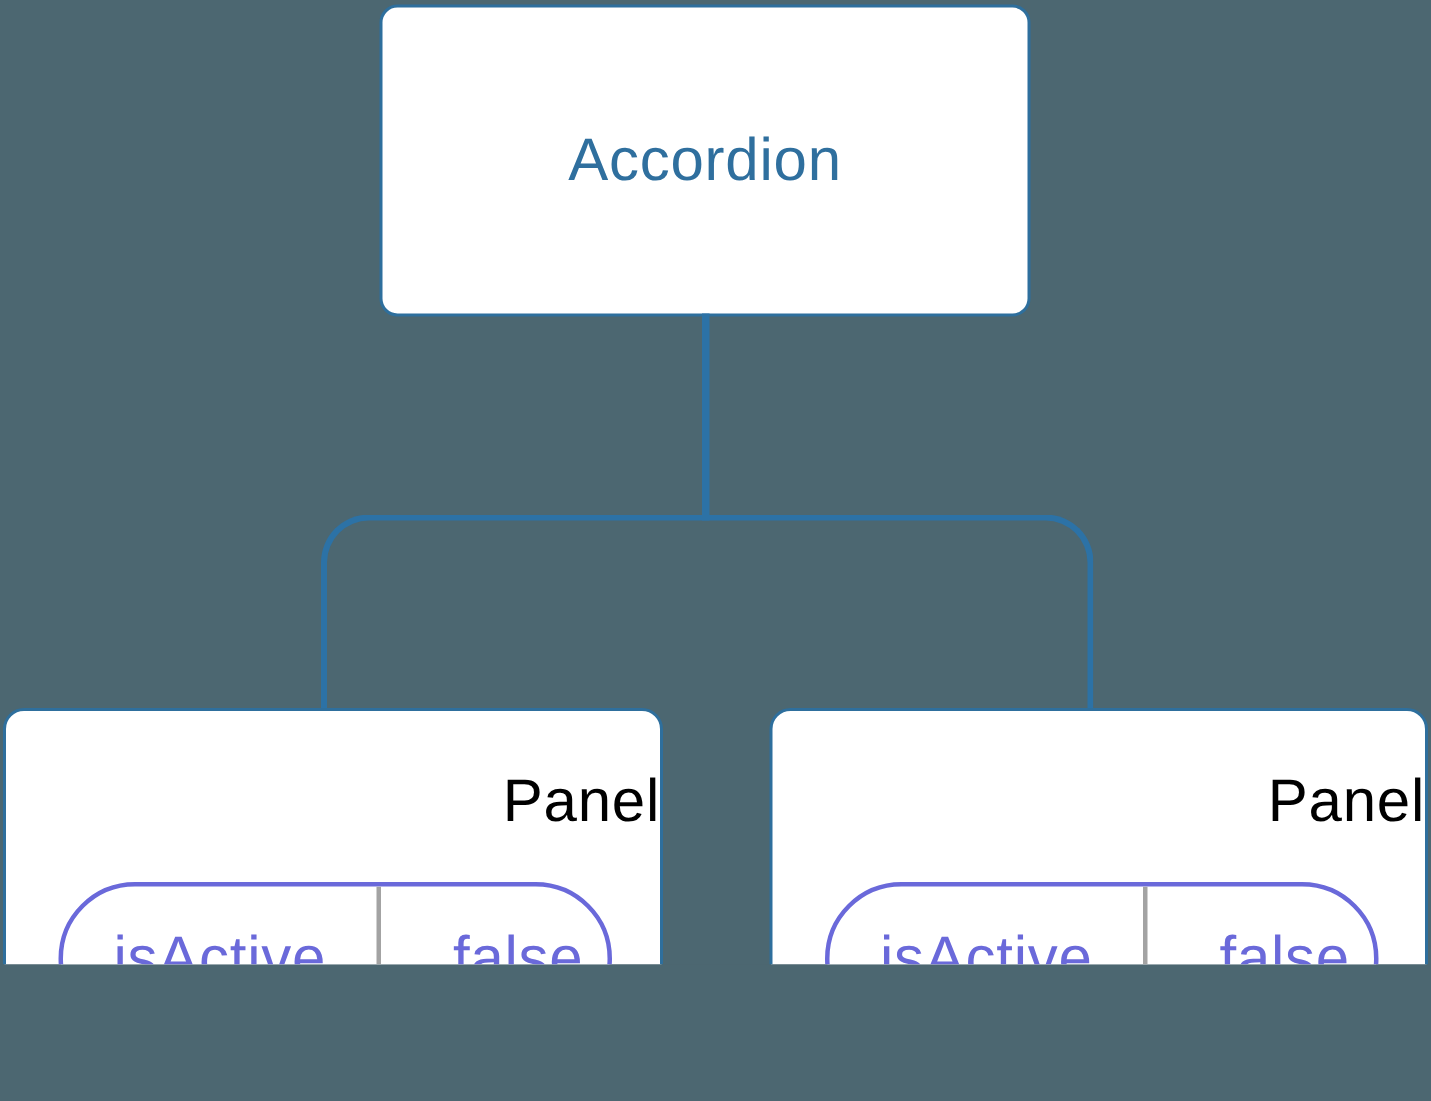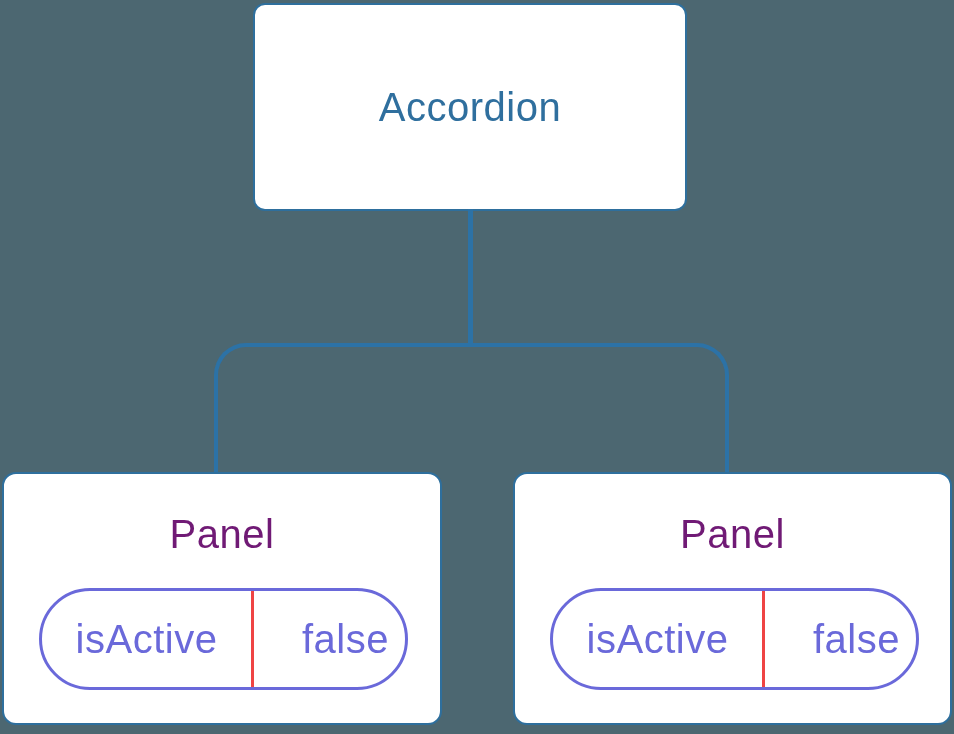--- a/index.html
+++ b/index.html
@@ -3,21 +3,21 @@
 <meta charset="utf-8">
 <style>
   html, body {
     margin: 0;
     padding: 0;
     background: #4C6771;
   }
   .canvas {
     position: relative;
     width: 954px;
-    height: 734px;
+    height: 643px;
     background: #4C6771;
     overflow: hidden;
     font-family: "Liberation Sans", sans-serif;
   }
 
   
   .node {
     position: absolute;
     background: #ffffff;
     border: 2.5px solid #2E6F9D;
@@ -69,22 +69,22 @@
     border-radius: 14px;
   }
   .panel-left  { left: 2px; }
   .panel-right { left: 513px; width: 439px; }
 
   .panel-title {
     position: absolute;
     top: 40px;
     left: 0;
     right: 0;
-    text-align: center;
-    color: #701a75;
+    text-align: right;
+    color: #000000;
     font-size: 40px;
     letter-spacing: 0.5px;
     line-height: 40px;
   }
 
   
   .state-pill {
     position: absolute;
     left: 35px;
     top: 114px;
@@ -101,21 +101,21 @@
     display: flex;
     align-items: center;
     justify-content: center;
     color: #6A69DA;
     font-size: 40px;
     letter-spacing: 0.5px;
     box-sizing: border-box;
   }
   .pill-key {
     width: 212px;
-    border-right: 3px solid #ef4444;
+    border-right: 3px solid #a3a3a3;
   }
   .pill-value {
     flex: 1;
     margin-left: 32px;
   }
 </style>
 </head>
 <body>
 
 <div class="canvas">

